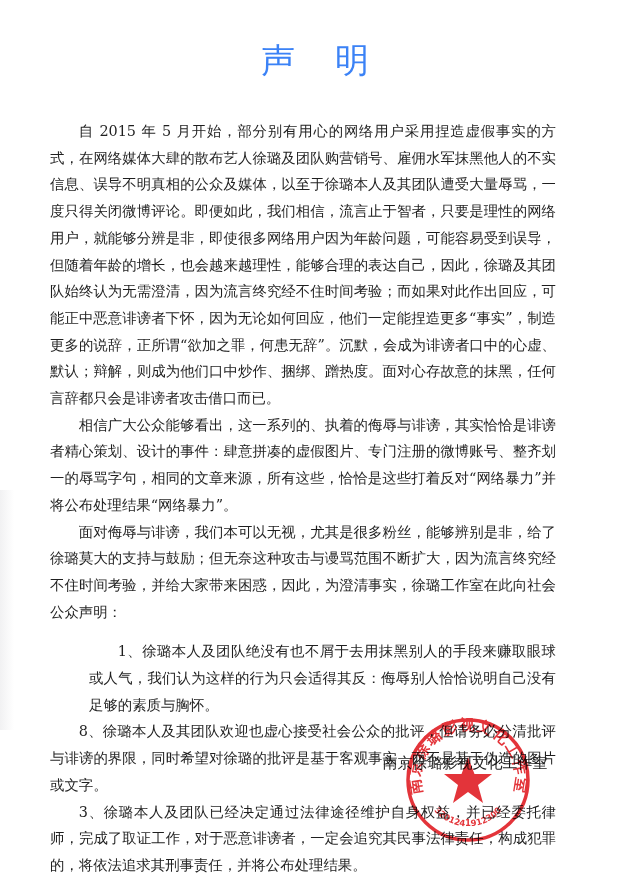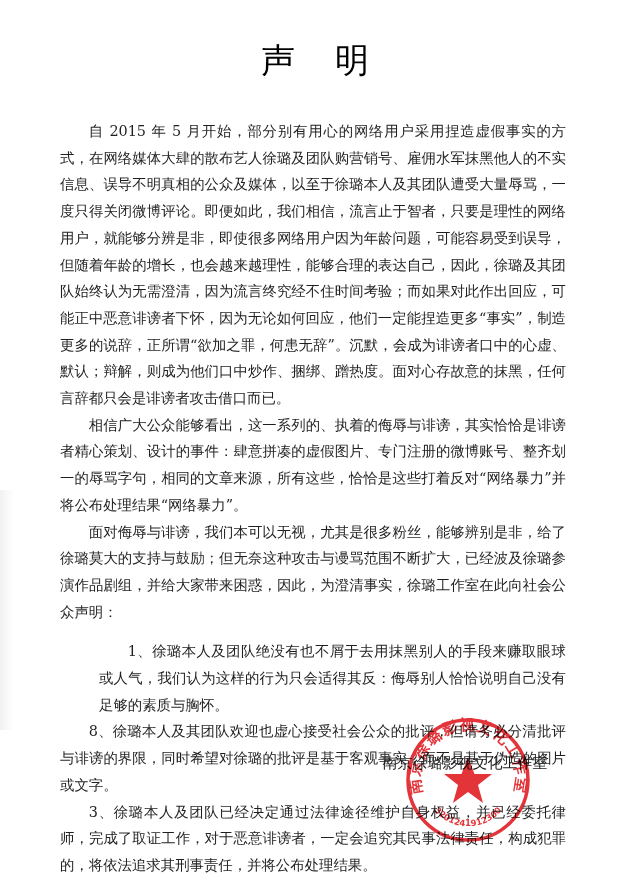--- a/index.html
+++ b/index.html
@@ -3,25 +3,25 @@
   <meta charset="utf-8">
   <style>
     html, body { margin: 0; padding: 0; }
     body {
       width: 630px; height: 879px; background: #ffffff; position: relative; overflow: hidden;
       font-family: "DejaVu Serif", "Liberation Serif", serif; color: #1a1a1a;
     }
     .page { position: absolute; left: 0; top: 0; width: 630px; height: 879px; }
     .title {
       position: absolute; top: 38px; left: 0; width: 630px; text-align: center;
-      font-size: 34px; letter-spacing: 40px; text-indent: 40px; color: #000000;
+      font-size: 34px; letter-spacing: 40px; text-indent: 40px; color: #3b82f6;
       font-family: "DejaVu Serif", serif; font-weight: normal;
     }
     .body {
-      position: absolute; left: 60px; top: 118px; width: 506px;
+      position: absolute; left: 50px; top: 118px; width: 506px;
       font-size: 14.4px; line-height: 26.7px; text-align: justify;
       font-family: "DejaVu Serif", serif; color: #1f1f1f;
     }
     .body p { margin: 0; text-indent: 2em; }
     .body p.gap { margin-top: 13px; margin-left: 39px; }
     .sign {
       position: absolute; left: 380px; top: 754px; width: 170px; text-align: center;
       font-size: 15px; color: #1a1a1a; font-family: "DejaVu Serif", serif; z-index: 2;
     }
     .date {
@@ -41,21 +41,21 @@
 <body>
 
 <div class="page">
   <div class="edge-smudge"></div>
 
   <div class="title">声明</div>
 
   <div class="body">
     <p>自 2015 年 5 月开始，部分别有用心的网络用户采用捏造虚假事实的方式，在网络媒体大肆的散布艺人徐璐及团队购营销号、雇佣水军抹黑他人的不实信息、误导不明真相的公众及媒体，以至于徐璐本人及其团队遭受大量辱骂，一度只得关闭微博评论。即便如此，我们相信，流言止于智者，只要是理性的网络用户，就能够分辨是非，即使很多网络用户因为年龄问题，可能容易受到误导，但随着年龄的增长，也会越来越理性，能够合理的表达自己，因此，徐璐及其团队始终认为无需澄清，因为流言终究经不住时间考验；而如果对此作出回应，可能正中恶意诽谤者下怀，因为无论如何回应，他们一定能捏造更多“事实”，制造更多的说辞，正所谓“欲加之罪，何患无辞”。沉默，会成为诽谤者口中的心虚、默认；辩解，则成为他们口中炒作、捆绑、蹭热度。面对心存故意的抹黑，任何言辞都只会是诽谤者攻击借口而已。</p>
     <p>相信广大公众能够看出，这一系列的、执着的侮辱与诽谤，其实恰恰是诽谤者精心策划、设计的事件：肆意拼凑的虚假图片、专门注册的微博账号、整齐划一的辱骂字句，相同的文章来源，所有这些，恰恰是这些打着反对“网络暴力”并将公布处理结果“网络暴力”。</p>
-    <p>面对侮辱与诽谤，我们本可以无视，尤其是很多粉丝，能够辨别是非，给了徐璐莫大的支持与鼓励；但无奈这种攻击与谩骂范围不断扩大，已经波及徐璐参演作品剧组，并给大家带来困惑，因此，为澄清事实，徐璐工作室在此向社会公众声明：</p>
+    <p>面对侮辱与诽谤，我们本可以无视，尤其是很多粉丝，能够辨别是非，给了徐璐莫大的支持与鼓励；但无奈这种攻击与谩骂范围不断扩大，因为流言终究经不住时间考验，并给大家带来困惑，因此，为澄清事实，徐璐工作室在此向社会公众声明：</p>
     <p class="gap">1、徐璐本人及团队绝没有也不屑于去用抹黑别人的手段来赚取眼球或人气，我们认为这样的行为只会适得其反：侮辱别人恰恰说明自己没有足够的素质与胸怀。</p>
     <p>8、徐璐本人及其团队欢迎也虚心接受社会公众的批评，但请务必分清批评与诽谤的界限，同时希望对徐璐的批评是基于客观事实，而不是基于伪造的图片或文字。</p>
     <p>3、徐璐本人及团队已经决定通过法律途径维护自身权益，并已经委托律师，完成了取证工作，对于恶意诽谤者，一定会追究其民事法律责任，构成犯罪的，将依法追求其刑事责任，并将公布处理结果。</p>
   </div>
 
   <div class="sign">南京徐璐影视文化工作室</div>
 
   <svg class="stamp" viewBox="0 0 126 126" xmlns="http://www.w3.org/2000/svg">
     <defs>
       <path id="ringPath" d="M 21 84 A 48 48 0 1 1 105 84" fill="none"></path>

